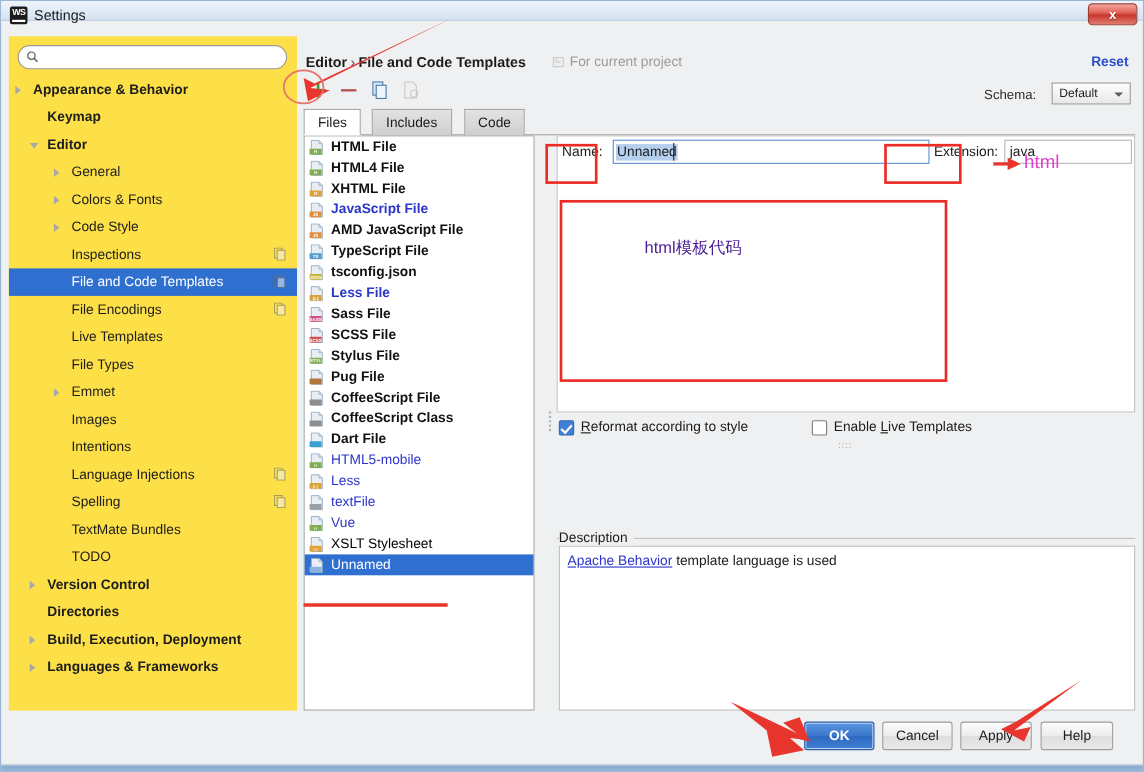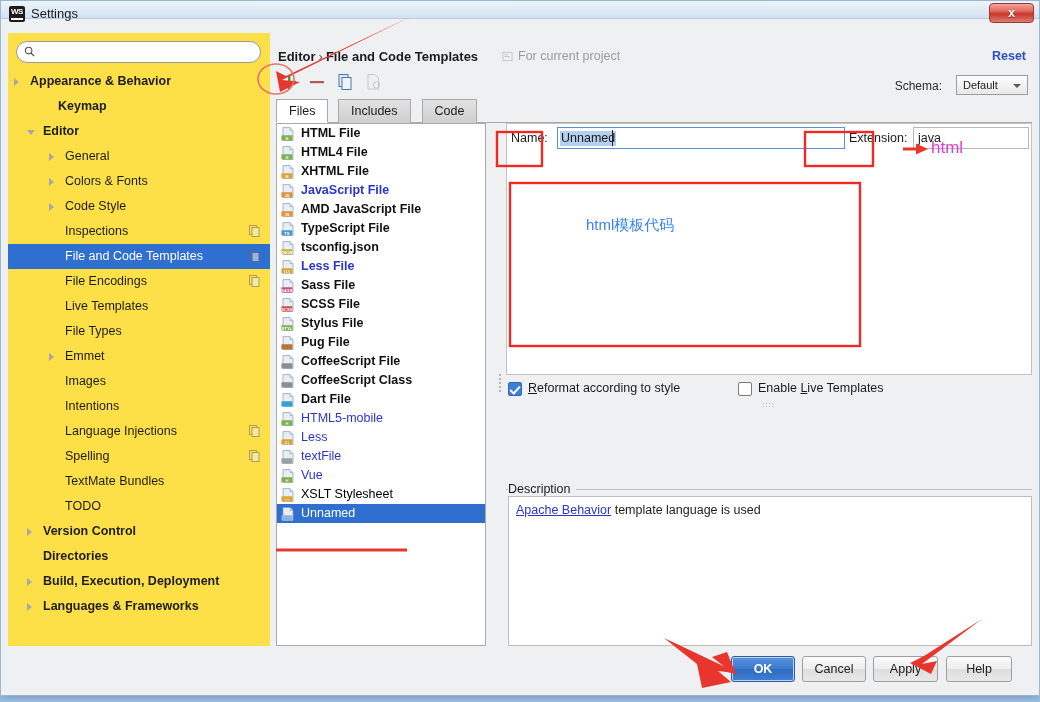--- a/index.html
+++ b/index.html
@@ -223,21 +223,21 @@
     border:1px solid #b7b7b7; background:#fff;
     font-size:12.5px; padding:0 4px; line-height:20px; outline:none;
     font-family:"Liberation Sans",sans-serif; color:#1b1b1b;
   }
   #code-area {
     position:absolute; left:1px; top:30px; right:1px; bottom:1px;
     background:#fff;
   }
   #code-annot {
     position:absolute; left:78px; top:62px;
-    font-size:15px; color:#3b82f6;
+    font-size:15px; color:#4c1d95;
   }
 
   
   .cb-row { position:absolute; top:347px; height:22px; font-size:12.5px; }
   .cbx {
     position:absolute; left:0; top:2px; width:14px; height:14px;
     border:1px solid #7c7c7c; background:#fff; border-radius:2px; cursor:pointer;
   }
   .cbx.on { background:#3f7fd6; border-color:#2f68b5; }
   .cbx.on:after {
@@ -312,21 +312,21 @@
           <line x1="7.6" y1="7.6" x2="11" y2="11" stroke="#555" stroke-width="1.4"></line>
         </svg>
         <input id="search-input" type="text" placeholder="" style="">
       </div>
       <div id="tree">
           <div class="tree-row bold">
             <i class="arrow" style="left: 6px;"></i>
             <span class="tree-label" style="left: 22px;">Appearance &amp; Behavior</span>
           </div>
           <div class="tree-row bold">
-            <span class="tree-label" style="left: 35px; margin-left: 15px;">Keymap</span>
+            <span class="tree-label" style="left: 35px;">Keymap</span>
           </div>
           <div class="tree-row bold">
             <i class="arrow down" style="left: 19px;"></i>
             <span class="tree-label" style="left: 35px;">Editor</span>
           </div>
           <div class="tree-row">
             <i class="arrow" style="left: 41px;"></i>
             <span class="tree-label" style="left: 57px;">General</span>
           </div>
           <div class="tree-row">

